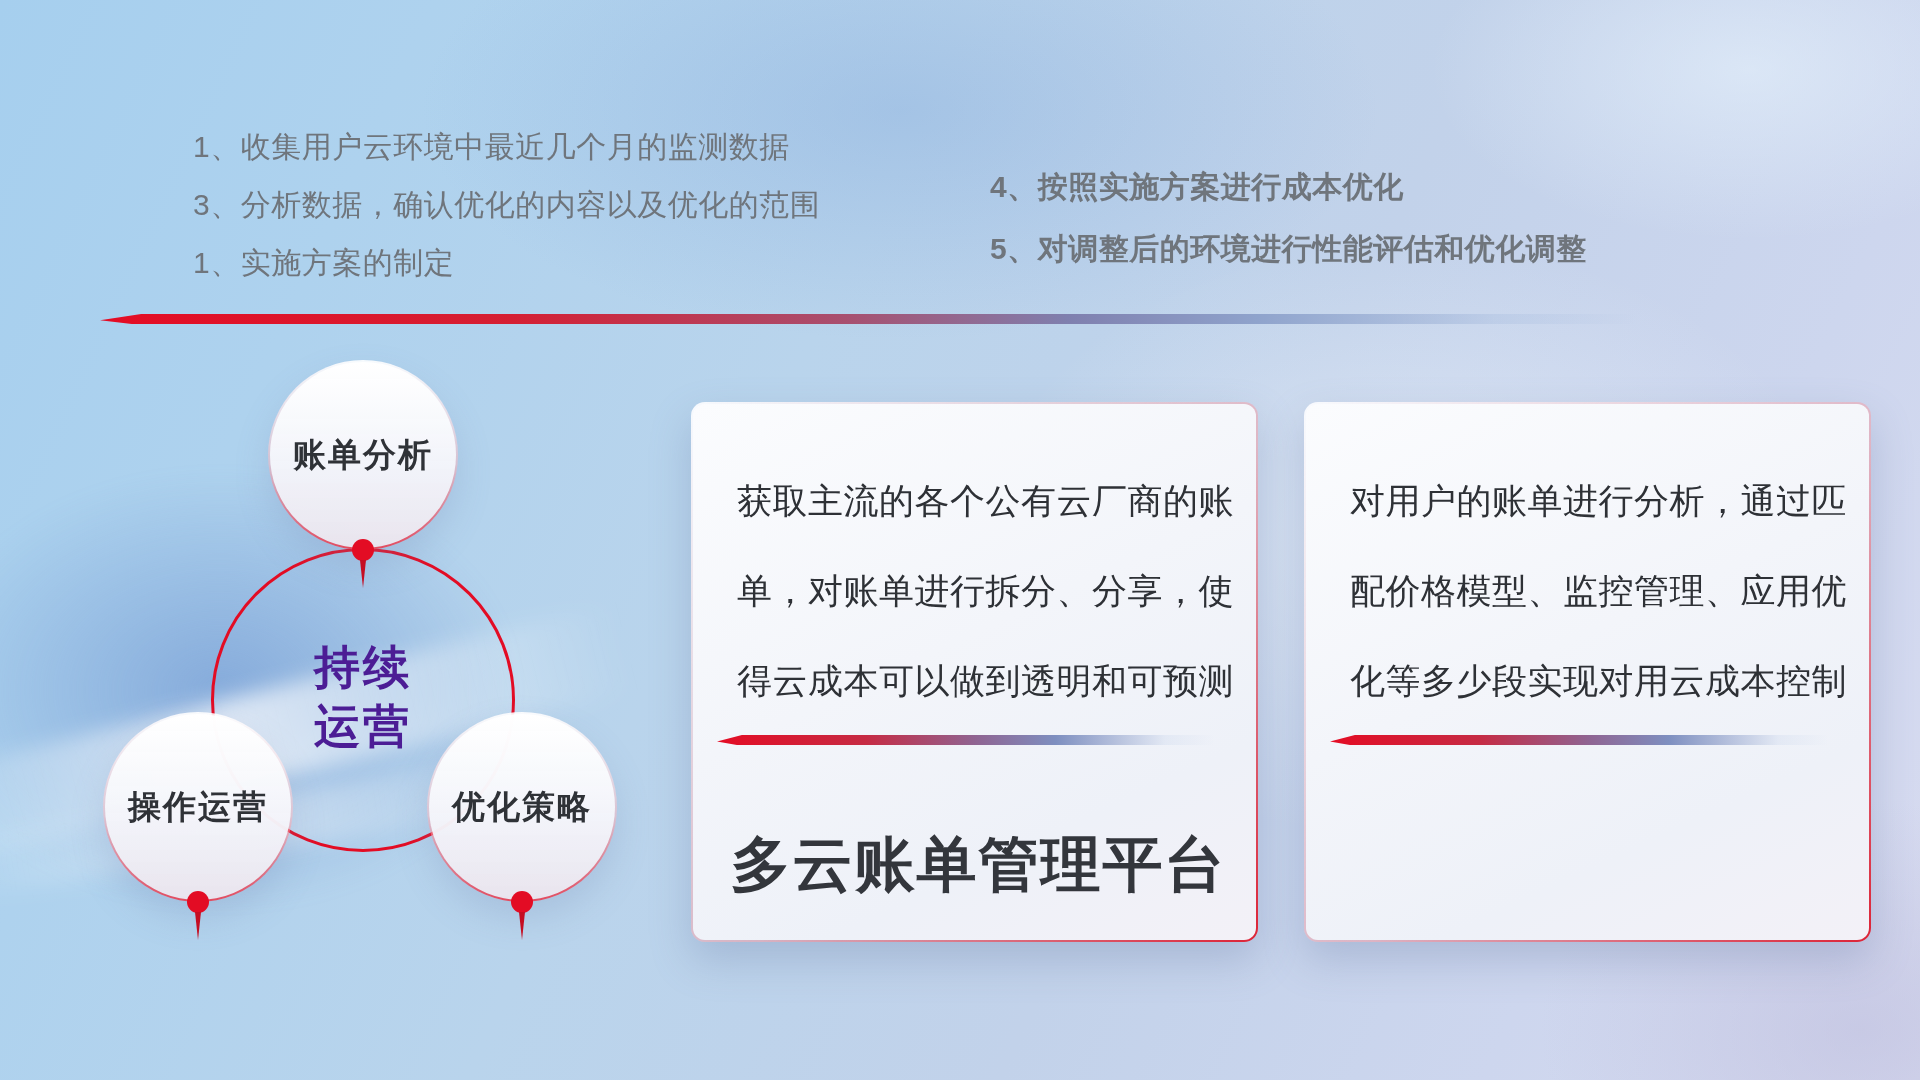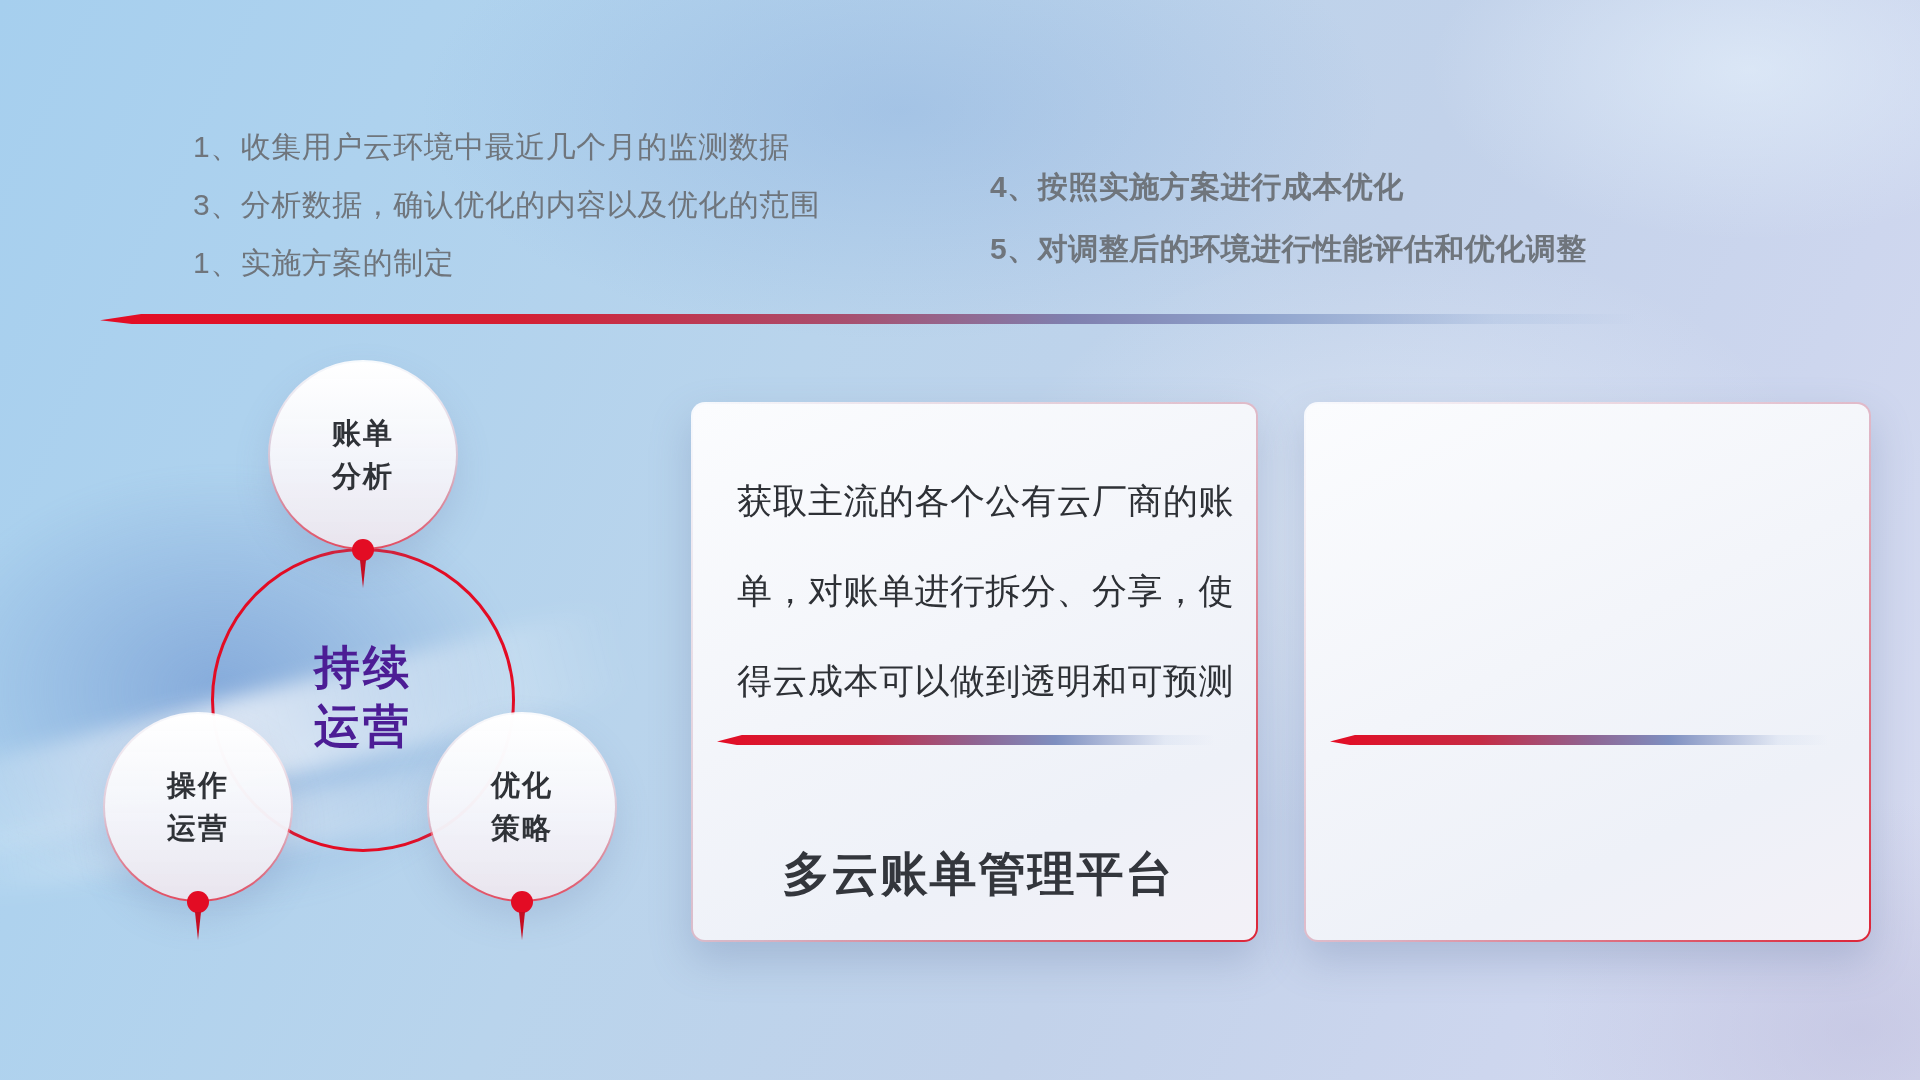--- a/index.html
+++ b/index.html
@@ -43,22 +43,22 @@
   .ring{
     position:absolute;left:211px;top:548px;width:304px;height:304px;border-radius:50%;
     border:3px solid #e30c24;box-sizing:border-box;
   }
   .node{
     position:absolute;width:190px;height:190px;border-radius:50%;box-sizing:border-box;
     border:2px solid transparent;
     background:linear-gradient(180deg,rgba(255,255,255,0.97) 0%,rgba(244,247,252,0.94) 55%,rgba(233,239,248,0.93) 100%) padding-box,
                linear-gradient(180deg,rgba(255,255,255,0.9) 0%,rgba(243,178,188,0.55) 55%,#e24a5e 100%) border-box;
     box-shadow:0 16px 32px rgba(125,145,185,0.25);
-    display:flex;flex-direction:column;align-items:center;justify-content:center;
-    font-size:29px;font-weight:700;color:#2f3237;line-height:1.5;letter-spacing:2px;
+    display:flex;flex-direction:row;align-items:center;justify-content:center;
+    font-size:33px;font-weight:700;color:#2f3237;line-height:1.5;letter-spacing:2px;
   }
   .node-top{left:268px;top:360px;}
   .node-bl{left:103px;top:712px;}
   .node-br{left:427px;top:712px;}
   .center-label{
     position:absolute;left:263px;top:638px;width:200px;text-align:center;
     font-size:46px;font-weight:700;color:#4c1d95;line-height:1.28;letter-spacing:3px;
   }
   .dot{position:absolute;width:22px;height:22px;border-radius:50%;background:#e30c24;}
   .dot-top{left:352px;top:539px;}
@@ -85,21 +85,21 @@
     word-break:break-all;
     margin-left:16px;
   }
   .card-stripe{
     position:absolute;top:331px;left:24px;width:498px;height:10px;
     background:linear-gradient(90deg,#e40c24 0%,#c62b44 30%,#8f6492 52%,#7e8fc0 68%,rgba(172,192,226,0.18) 90%,rgba(172,192,226,0) 100%);
     clip-path:polygon(0% 65%,5% 0%,100% 0%,100% 100%,4% 100%);
   }
   .card-title{
     position:absolute;bottom:34px;left:8px;right:0;text-align:center;
-    font-size:47px;font-weight:700;color:#33363c;letter-spacing:2px;
+    font-size:60px;font-weight:700;color:#33363c;letter-spacing:2px;
   }
 </style>
 </head>
 <body>
 
 <div class="blob blob-deep"></div>
 <div class="blob blob-topmid"></div>
 <div class="blob blob-rightlight"></div>
 <div class="blob blob-toprightlight"></div>
 <div class="blob blob-lavender"></div>
@@ -148,14 +148,15 @@
   <div class="pin pin-br"></div>
 </div>
 
 <div class="card card-1">
   <div class="card-body">获取主流的各个公有云厂商的账单，对账单进行拆分、分享，使得云成本可以做到透明和可预测</div>
   <div class="card-stripe"></div>
   <div class="card-title">多云账单管理平台</div>
 </div>
 
 <div class="card card-2">
+  <div class="card-body">对用户的账单进行分析，通过匹配价格模型、监控管理、应用优化等多少段实现对用云成本控制</div>
   <div class="card-stripe"></div>
 </div>
 
 </body></html>

